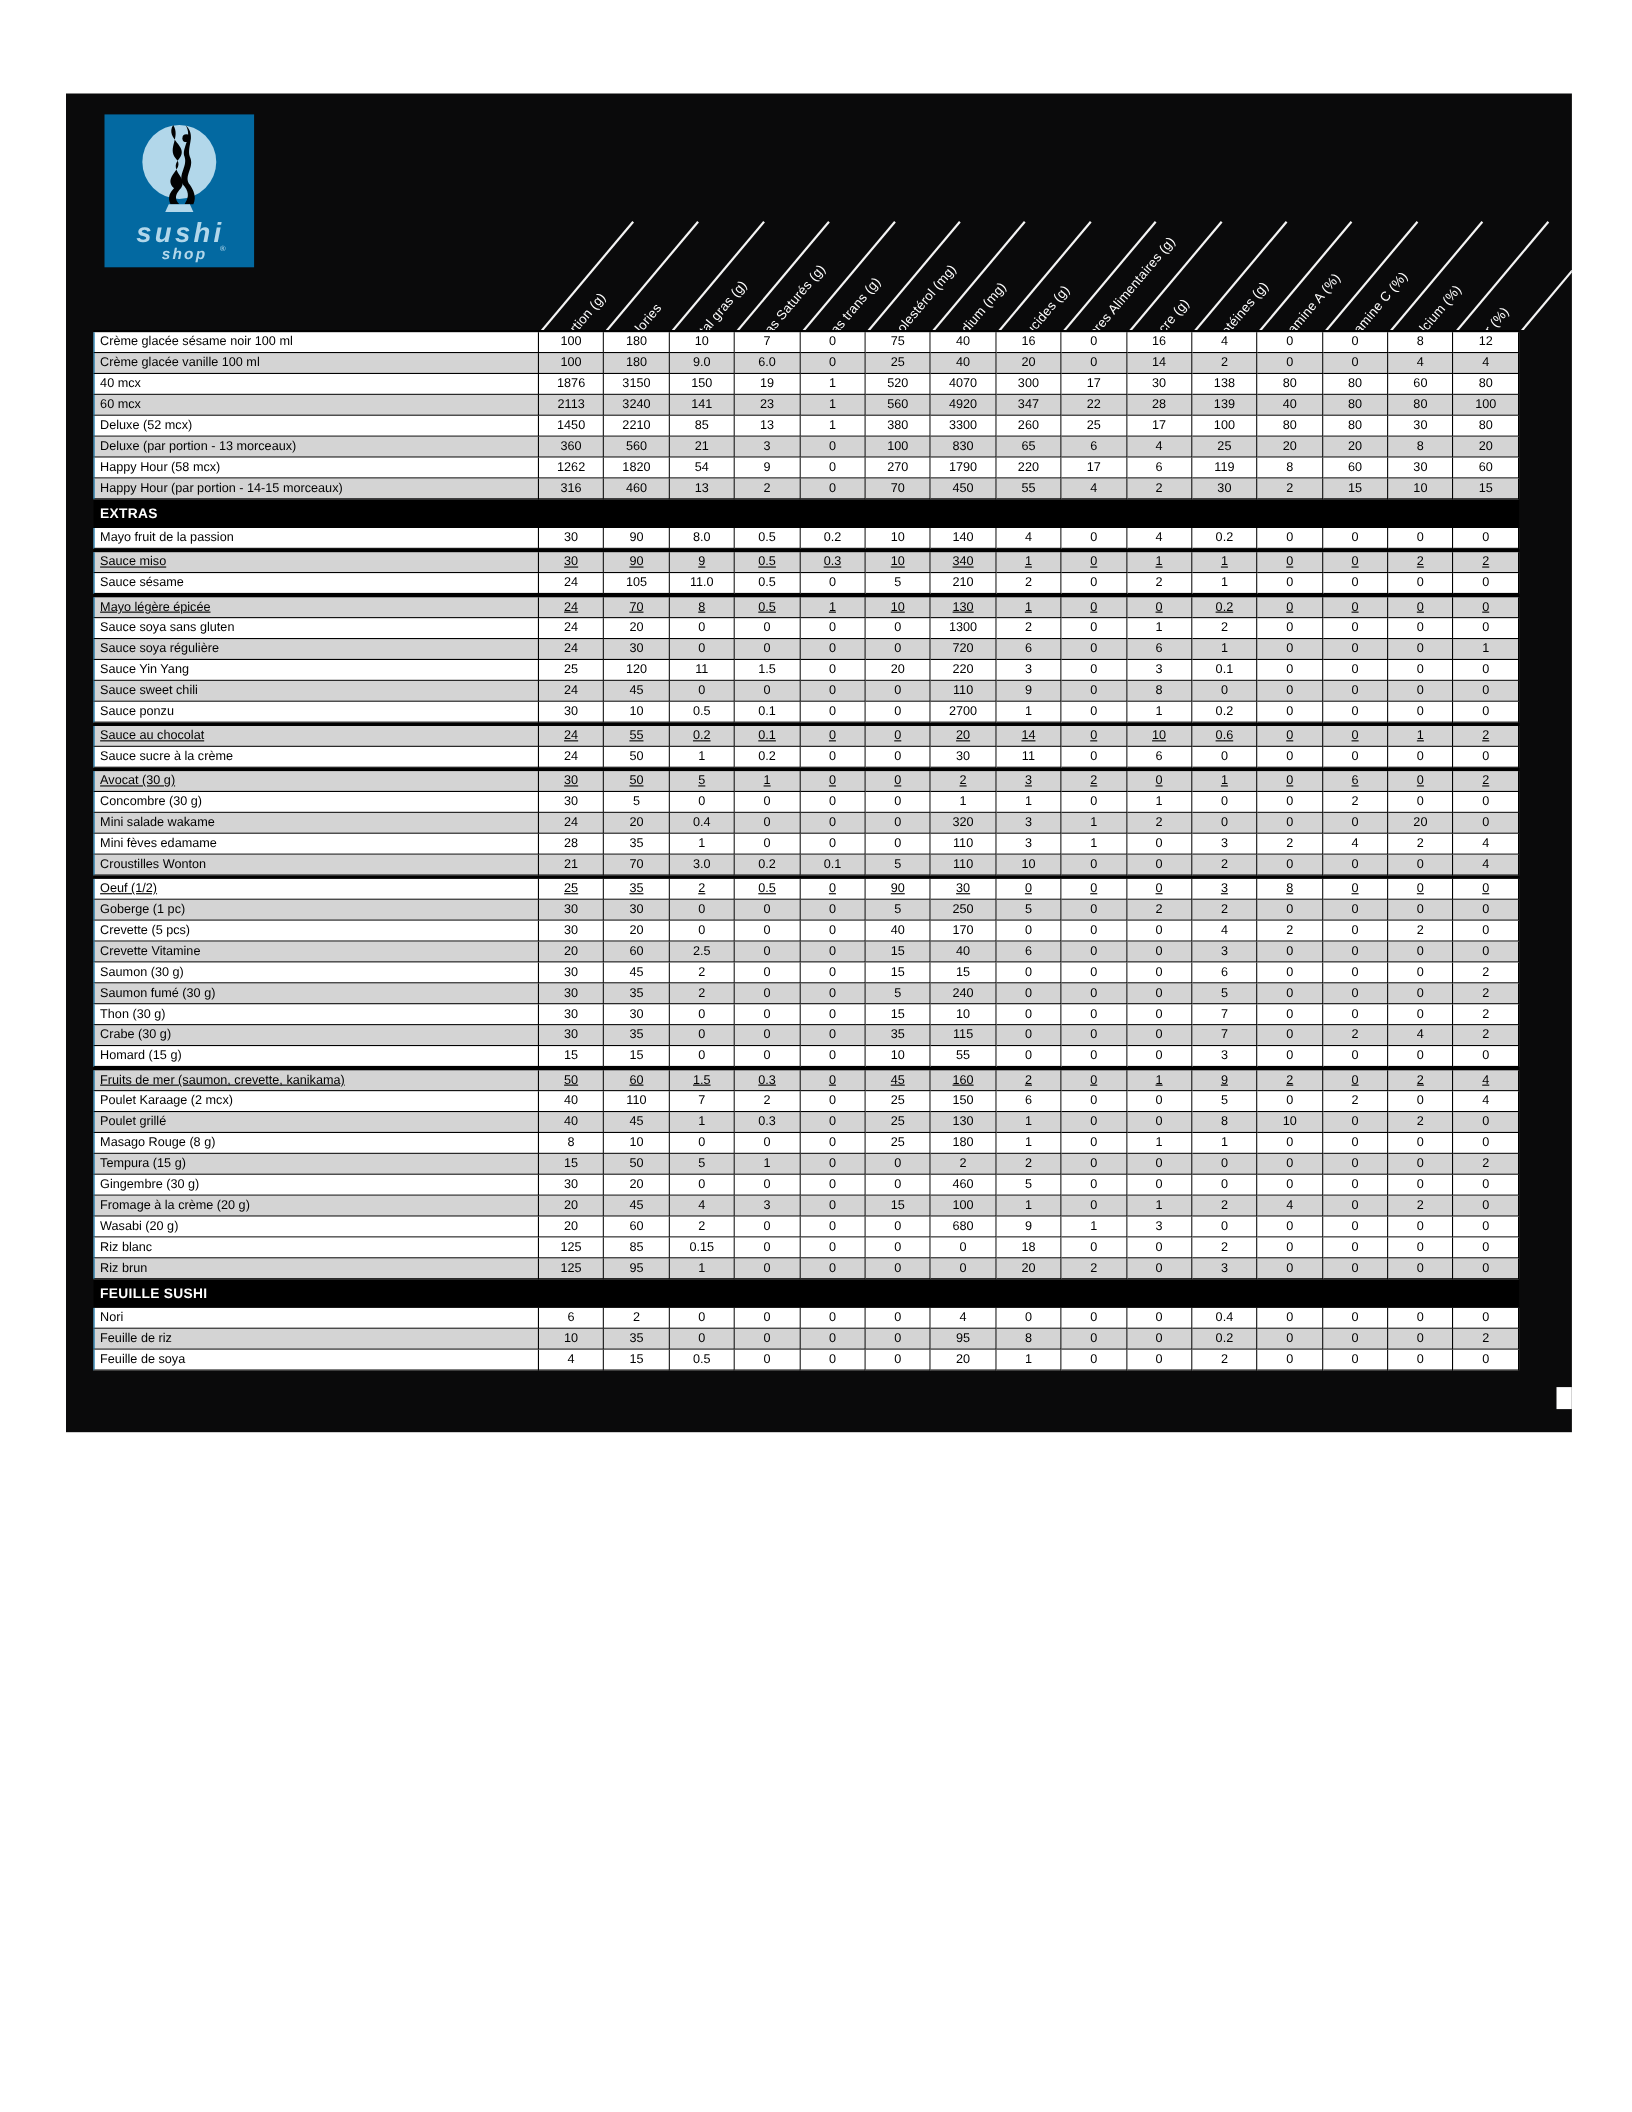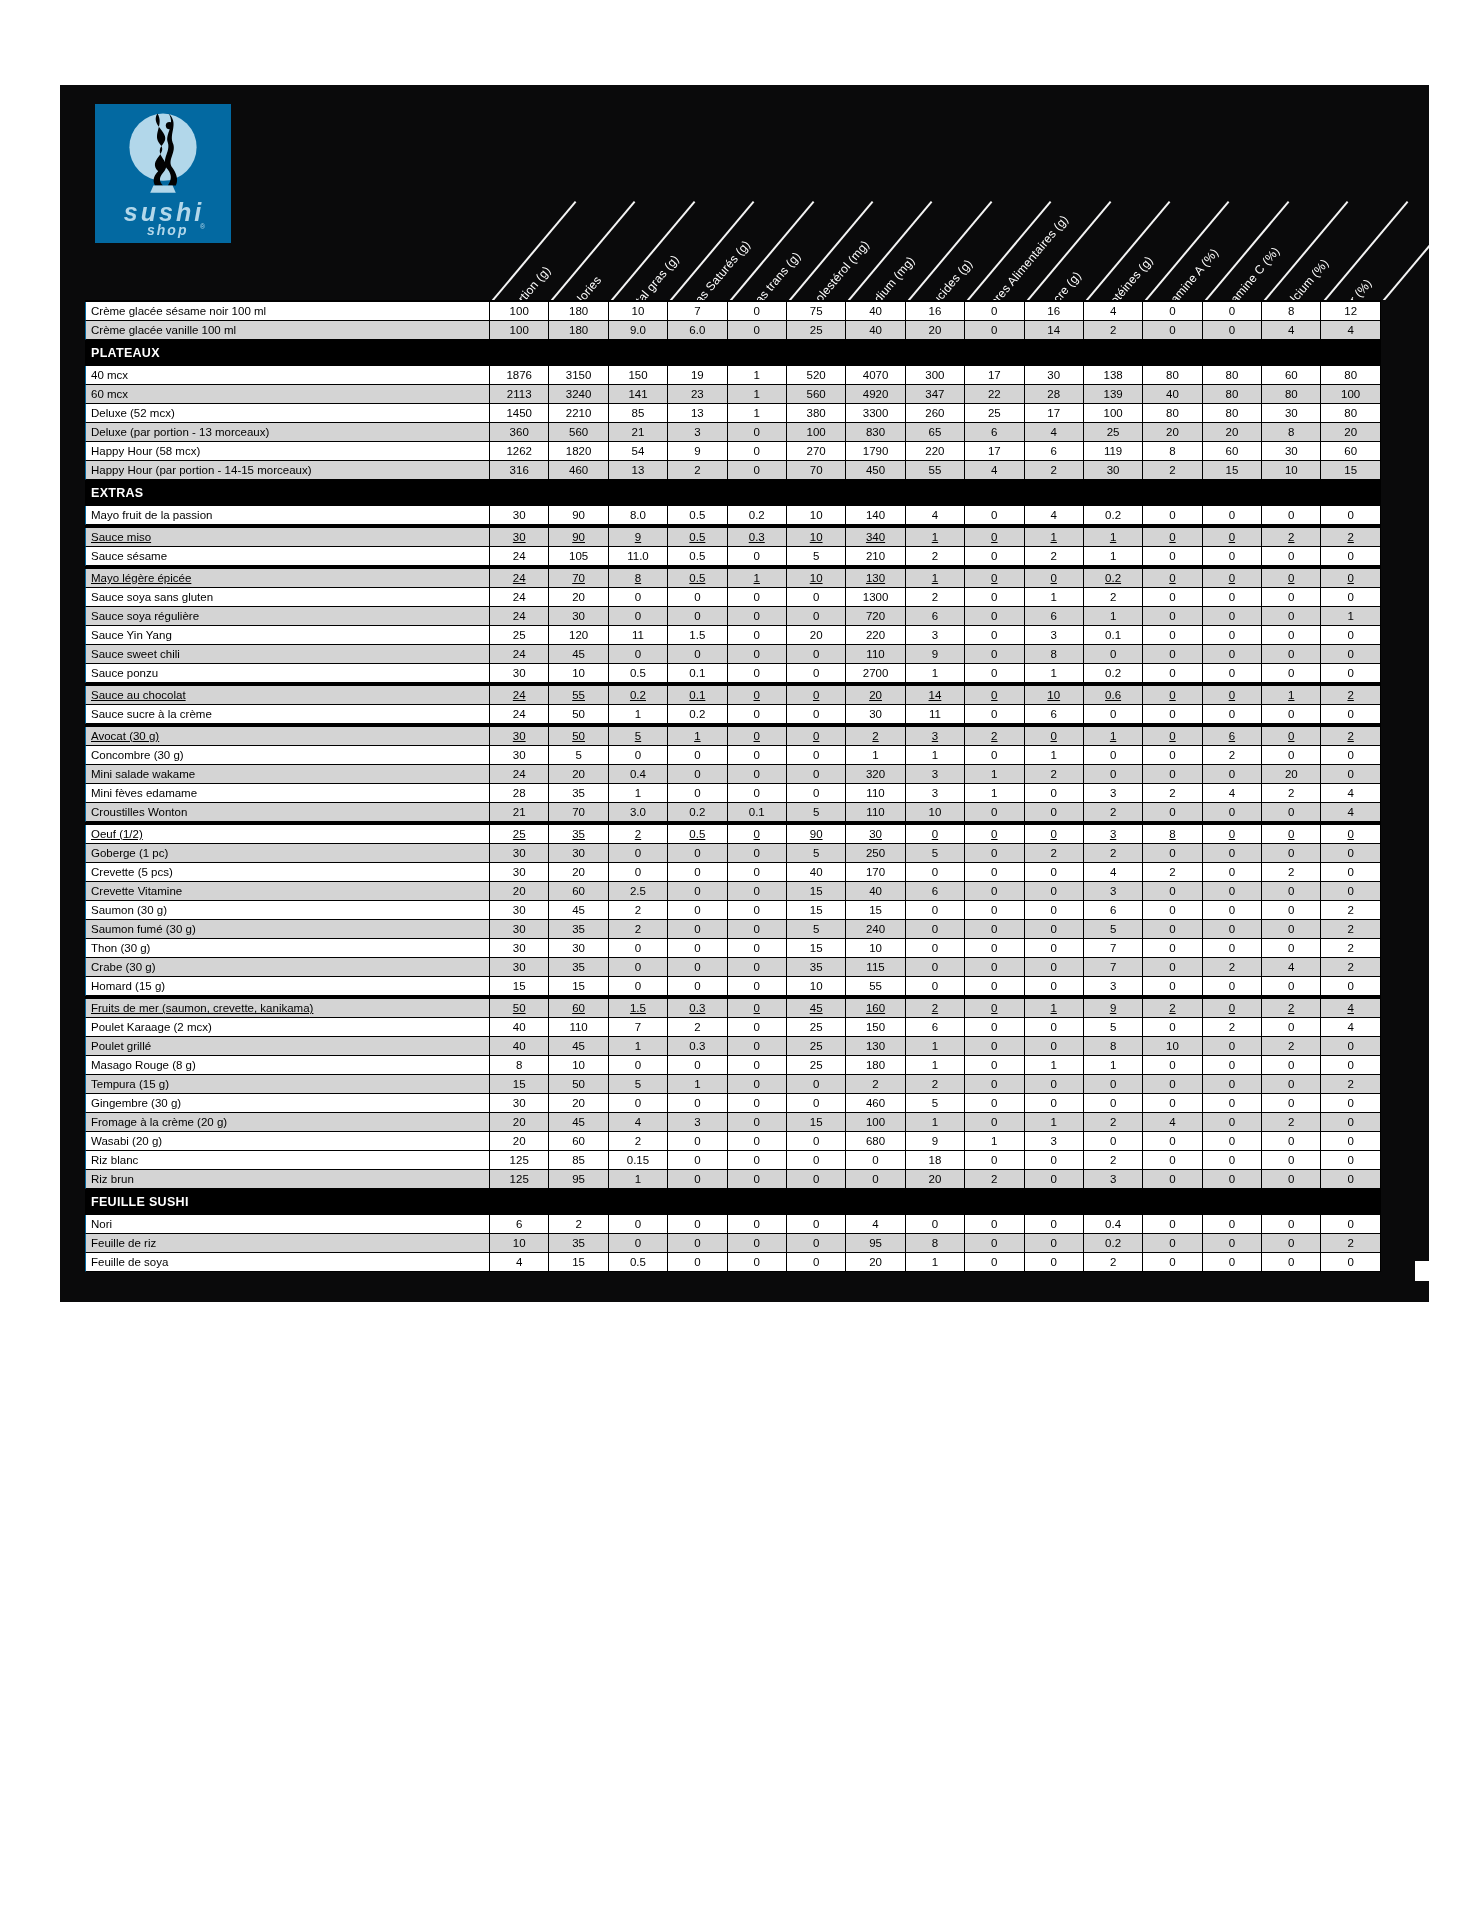--- a/index.html
+++ b/index.html
@@ -156,21 +156,20 @@
         <div class="cell num-cell bg-gray">40</div>
         <div class="cell num-cell bg-gray">20</div>
         <div class="cell num-cell bg-gray">0</div>
         <div class="cell num-cell bg-gray">14</div>
         <div class="cell num-cell bg-gray">2</div>
         <div class="cell num-cell bg-gray">0</div>
         <div class="cell num-cell bg-gray">0</div>
         <div class="cell num-cell bg-gray">4</div>
         <div class="cell num-cell bg-gray">4</div>
       </div>
-      <div class="section-row">PLATEAUX</div>
       <div class="row">
         <div class="cell label-cell bg-white">40 mcx</div>
         <div class="cell num-cell bg-white">1876</div>
         <div class="cell num-cell bg-white">3150</div>
         <div class="cell num-cell bg-white">150</div>
         <div class="cell num-cell bg-white">19</div>
         <div class="cell num-cell bg-white">1</div>
         <div class="cell num-cell bg-white">520</div>
         <div class="cell num-cell bg-white">4070</div>
         <div class="cell num-cell bg-white">300</div>

